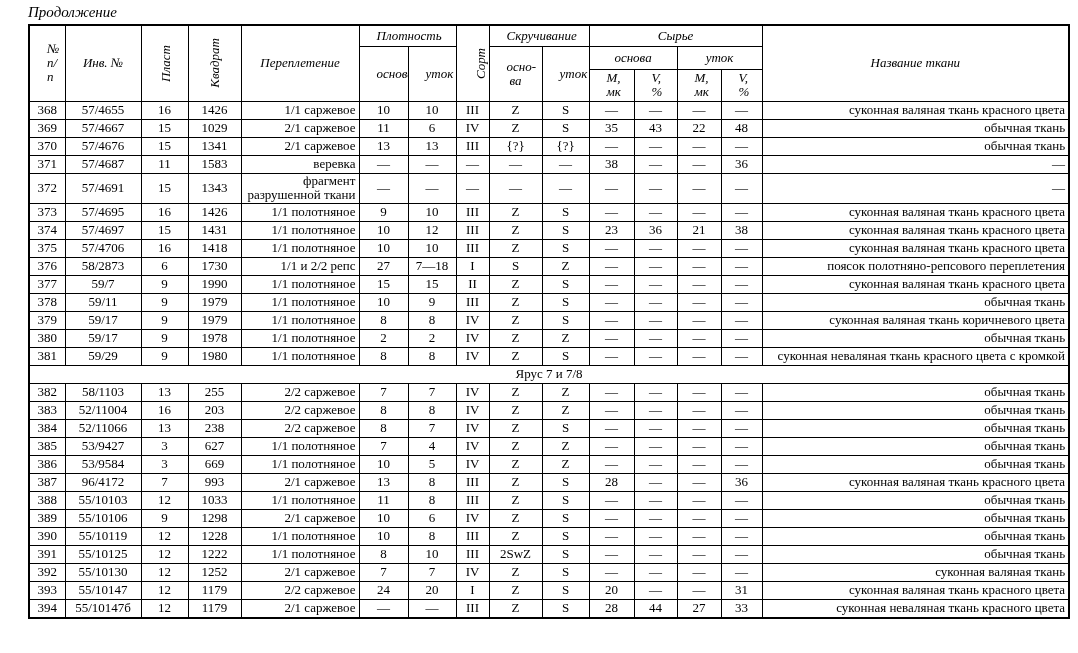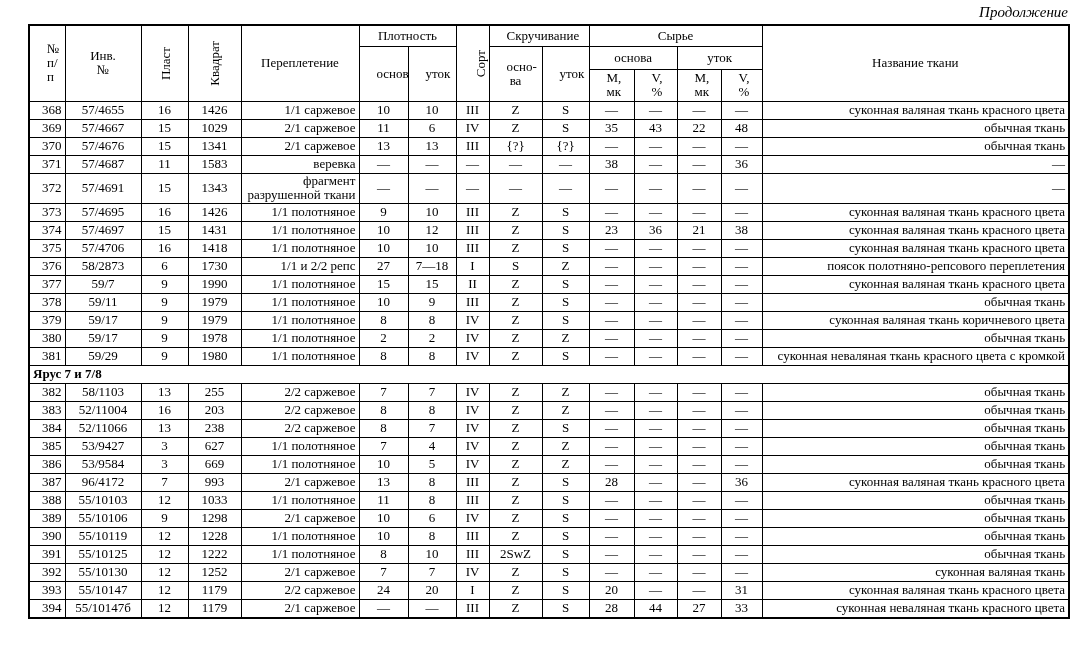--- a/index.html
+++ b/index.html
@@ -4,21 +4,21 @@
 <style>
   html,body { margin:0; padding:0; background:#ffffff; }
   body {
     width:1078px; height:653px;
     font-family:"Liberation Serif", serif;
     color:#000;
     overflow:hidden;
   }
   .page { position:relative; padding:4px 0 0 28px; }
   .continuation {
-    width:1040px; text-align:right;
+    width:1040px; 
     font-style:italic; font-size:15px;
     margin-bottom:3px;
   }
   table.fabric {
     border-collapse:collapse;
     width:1040px;
     table-layout:fixed;
     border:2px solid #000;
   }
   .fabric th, .fabric td {
@@ -27,41 +27,42 @@
     padding:0 3px;
     overflow:hidden;
     vertical-align:middle;
   }
   .fabric thead th {
     font-weight:normal;
     text-align:center;
     padding:1px 17px;
     white-space:pre-line;
     line-height:1.1;
+    font-style:italic;
   }
   .fabric thead tr.t1 th { height:18px; }
   .fabric thead tr.t2 th { height:20px; }
   .fabric thead tr.t3 th { height:16px; }
   th.vert div {
     writing-mode:vertical-rl;
     transform:rotate(180deg);
     margin:0 auto;
     line-height:1;
     white-space:nowrap;
   }
   .fabric tbody td { height:17px; line-height:1.12; }
-  .fabric tbody td.c0  { text-align:right; padding-right:3px; }
+  .fabric tbody td.c0  { text-align:center; padding-right:3px; }
   .fabric tbody td.c1, .fabric tbody td.c2, .fabric tbody td.c3,
   .fabric tbody td.c5, .fabric tbody td.c6, .fabric tbody td.c7,
   .fabric tbody td.c8, .fabric tbody td.c9, .fabric tbody td.c10,
   .fabric tbody td.c11, .fabric tbody td.c12, .fabric tbody td.c13 { text-align:center; }
   .fabric tbody td.c4, .fabric tbody td.c14 { text-align:right; }
   .fabric tbody td.section {
-    text-align:left;
-    font-weight:bold;
+    text-align:center;
+    font-weight:normal;
     height:17px;
   }
 </style>
 </head>
 <body>
 
 <div class="page">
   <div class="continuation">Продолжение</div>
 
   <table class="fabric">

